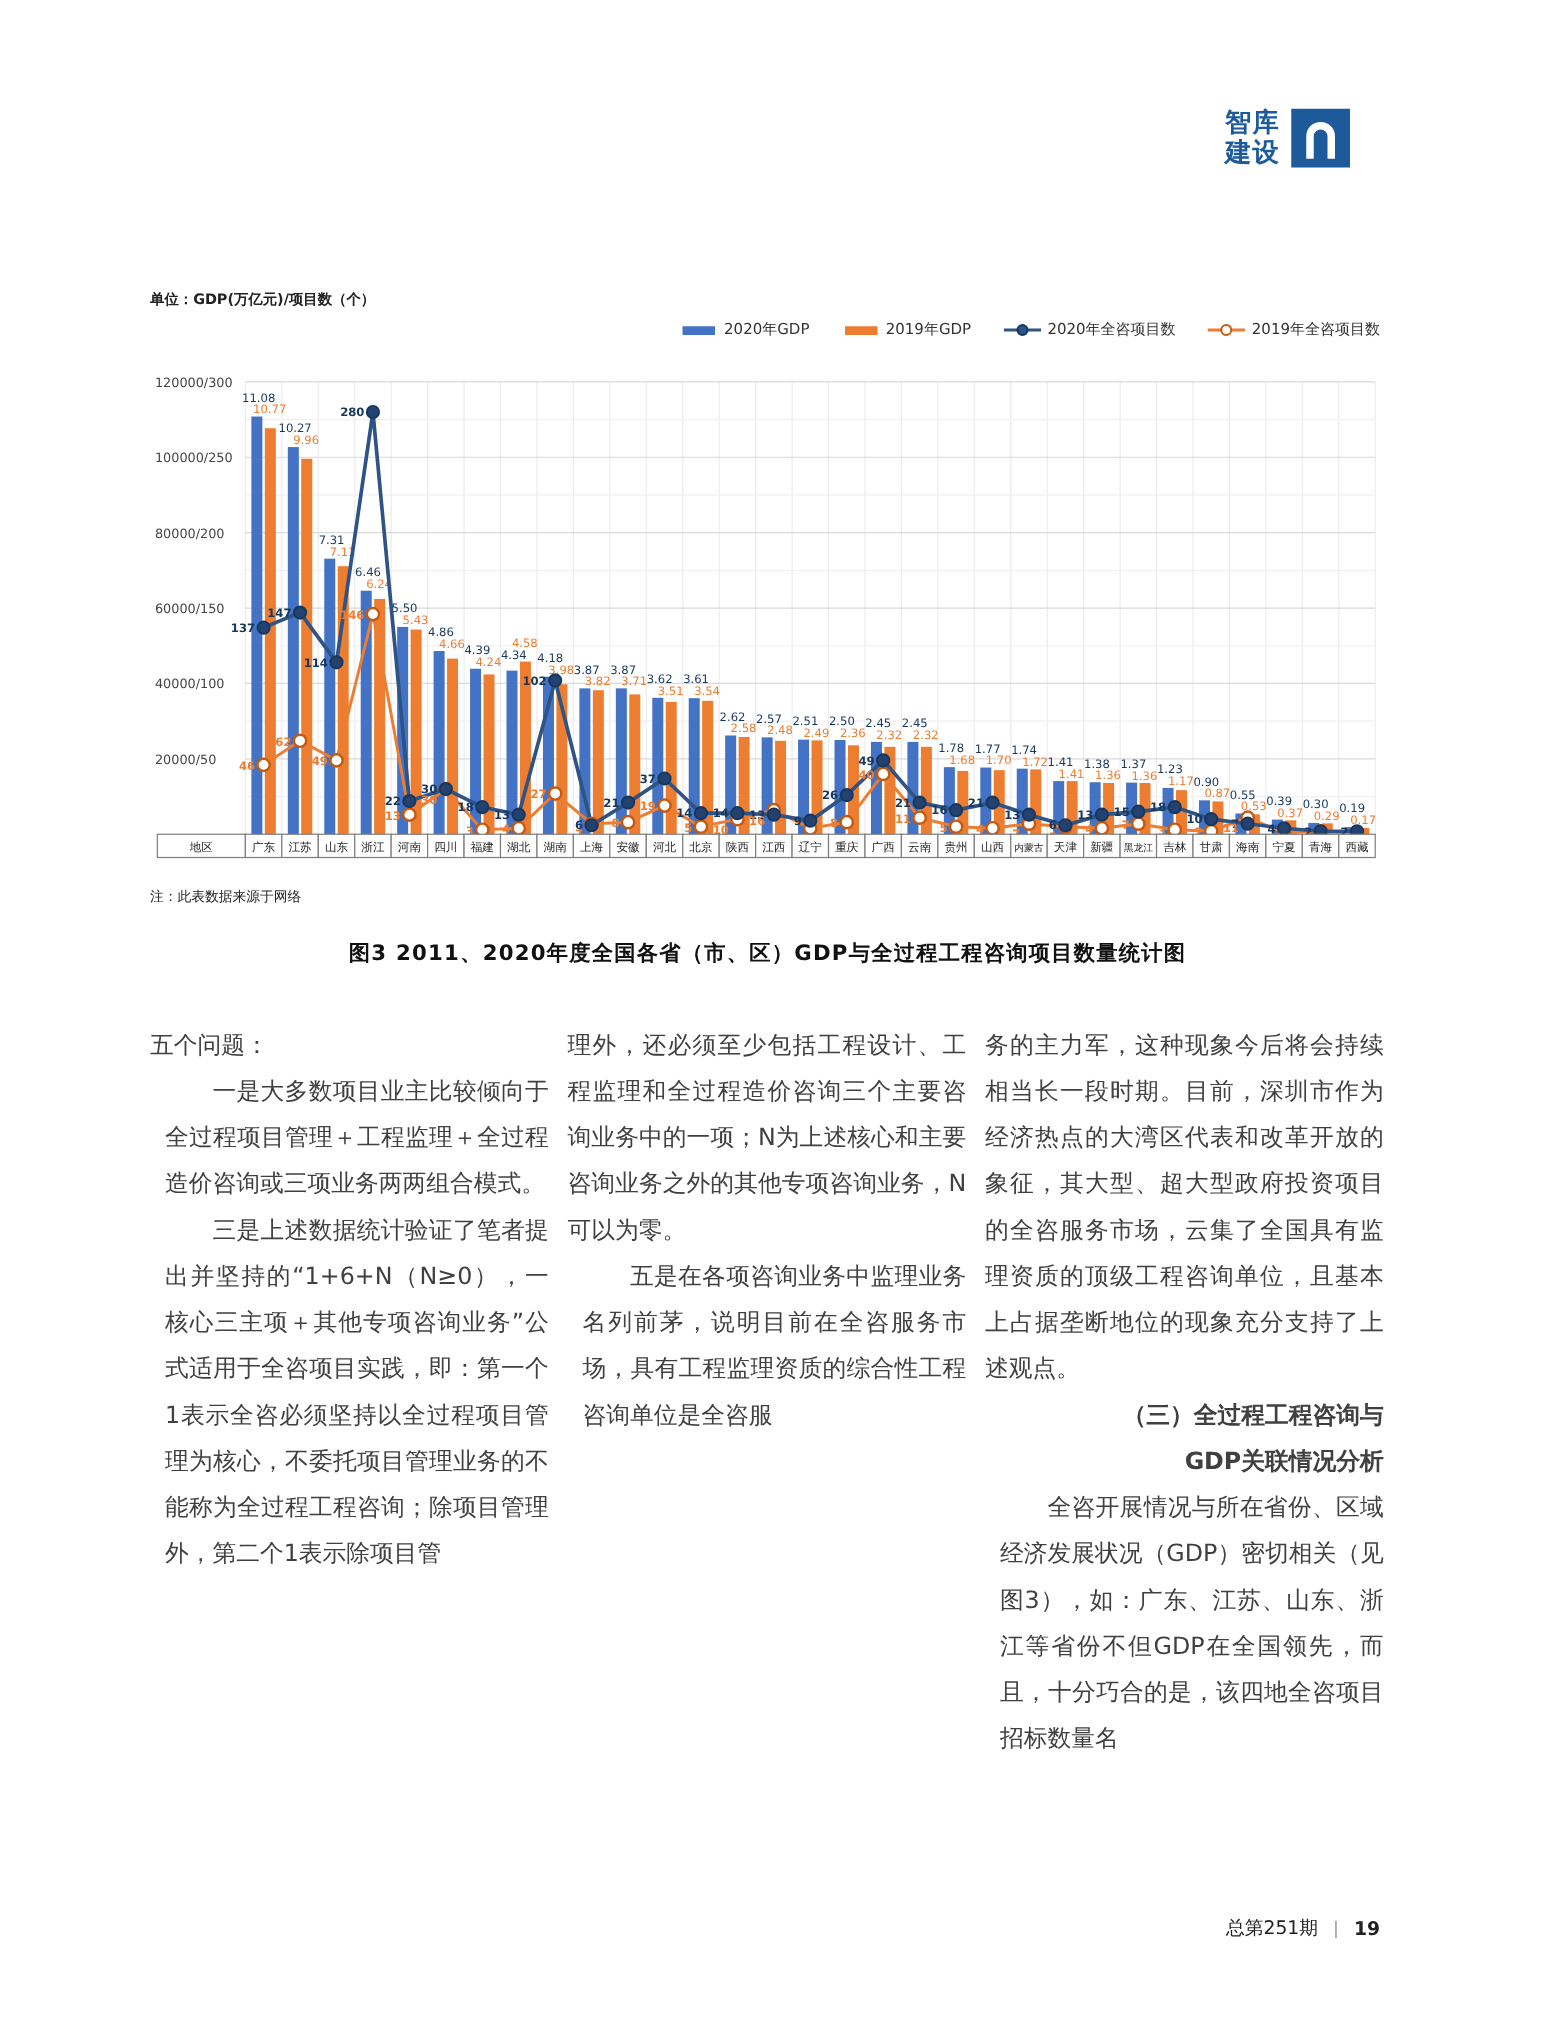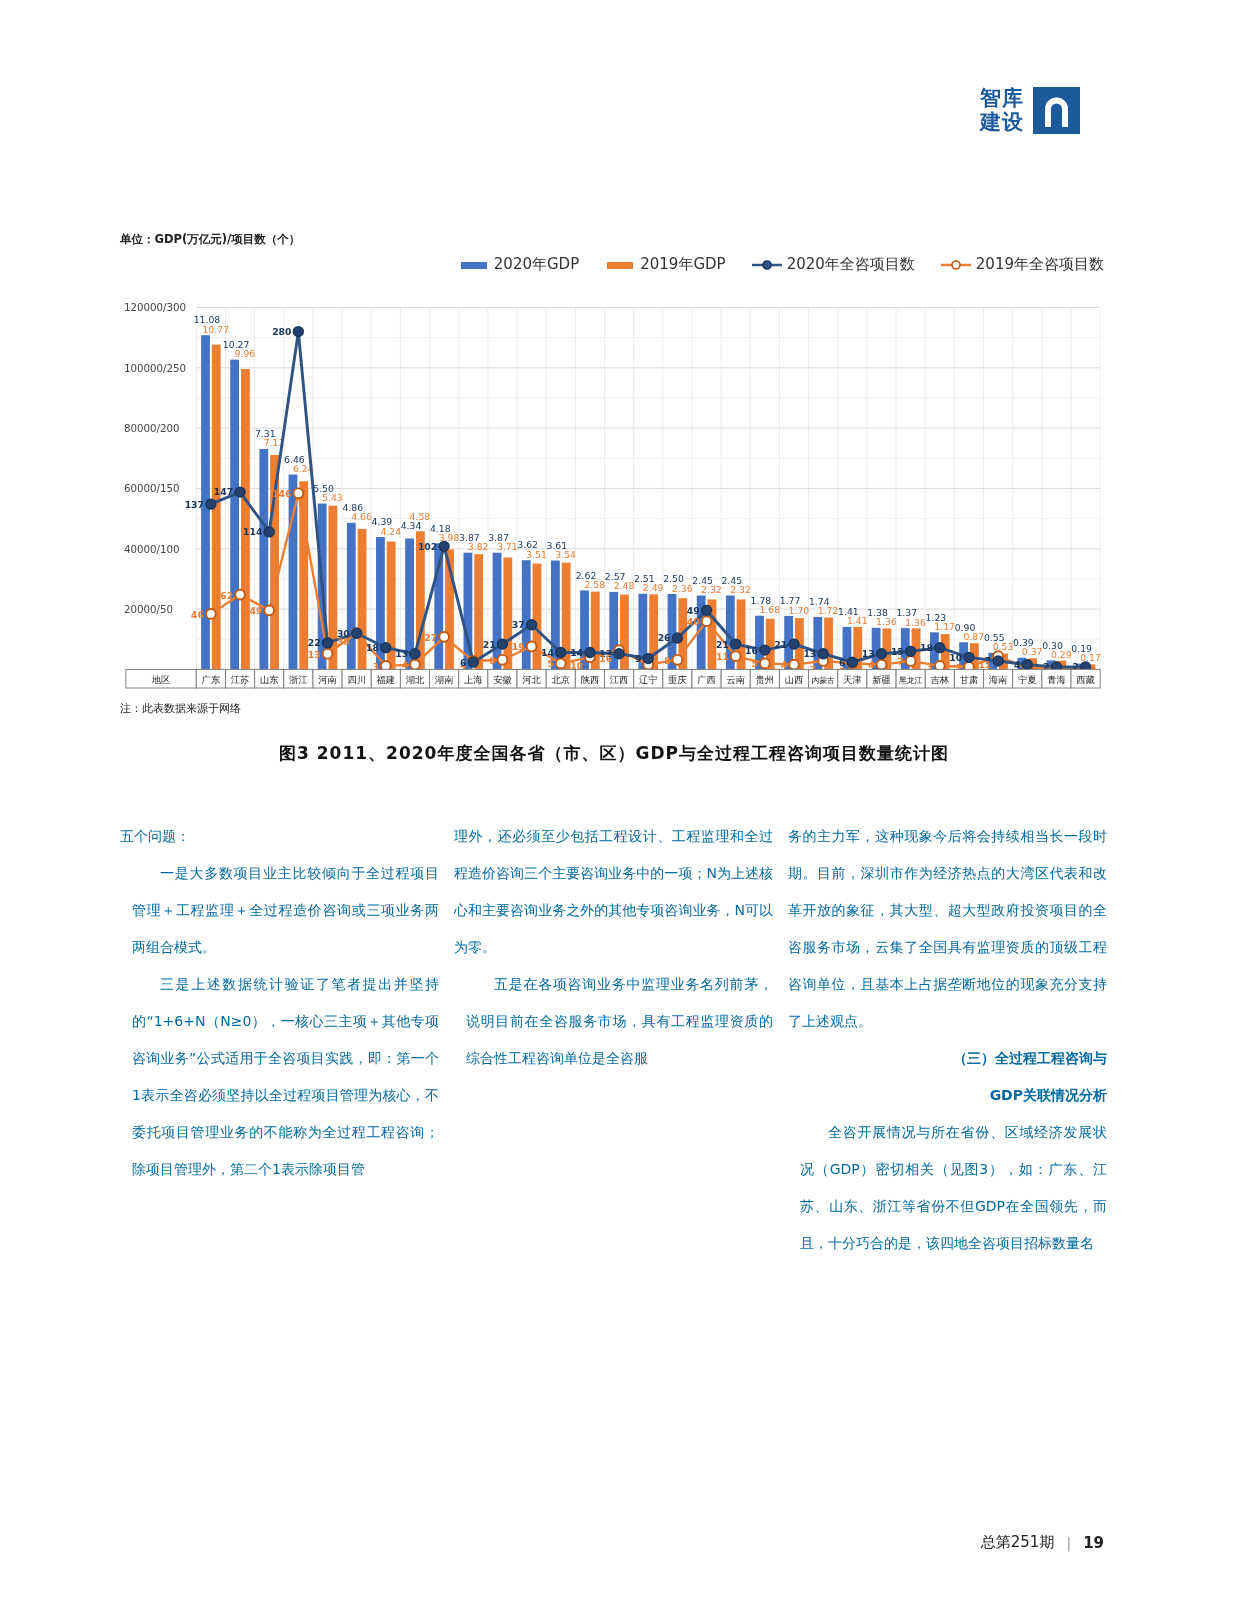--- a/index.html
+++ b/index.html
@@ -11,29 +11,29 @@
   }
   
   .logo { position:absolute; top:86px; right:160px; display:flex; align-items:center; gap:9px; }
   .logo-text { text-align:left; font-weight:bold; font-size:21px; line-height:24px; color:#1c5a9c; letter-spacing:1px; }
   .logo-box { width:47px; height:47px; background:#1c5a9c; display:flex; align-items:flex-end; justify-content:center; }
   .logo-box svg { display:block; }
 
   
   .figure { position:absolute; left:120px; top:232px; width:988px; }
   .unit-label { font-size:11.5px; font-weight:bold; color:#222; margin-bottom:8px; }
-  .legend { display:flex; justify-content:flex-end; gap:26px; align-items:center; font-size:15px; color:#333; margin-bottom:4px; padding-right:4px;}
+  .legend { display:flex; justify-content:flex-end; gap:26px; align-items:center; font-size:12px; color:#333; margin-bottom:4px; padding-right:4px;}
   .legend-item { display:flex; align-items:center; gap:5px; }
   .chart-wrap { width:988px; }
-  .chart-note { font-size:11px; color:#222; margin-top:3px; }
+  .chart-note { font-size:11px; color:#222; margin-top:14px; }
   .caption { text-align:center; font-weight:bold; font-size:17px; color:#111; margin-top:26px; letter-spacing:1px; }
 
   
   .article { position:absolute; left:120px; top:818px; width:988px; display:flex; gap:15px; }
-  .col { width:319px; font-size:14px; line-height:37px; text-align:justify; color:#0369a1; }
+  .col { width:319px; font-size:19px; line-height:37px; text-align:justify; color:#404040; }
   .col p { text-align:justify; }
   .col p.ind { text-indent:2em;margin-left:12px; }
   .col p.bold { font-weight:bold; white-space:pre-line; text-align:right; }
 
   
   .footer { position:absolute; right:136px; top:1533px; display:flex; align-items:center; gap:12px; font-size:15px; color:#222; }
   .footer .pg { font-weight:bold; }
   .footer .sep { color:#999; font-size:14px; }
 </style>
 </head>

